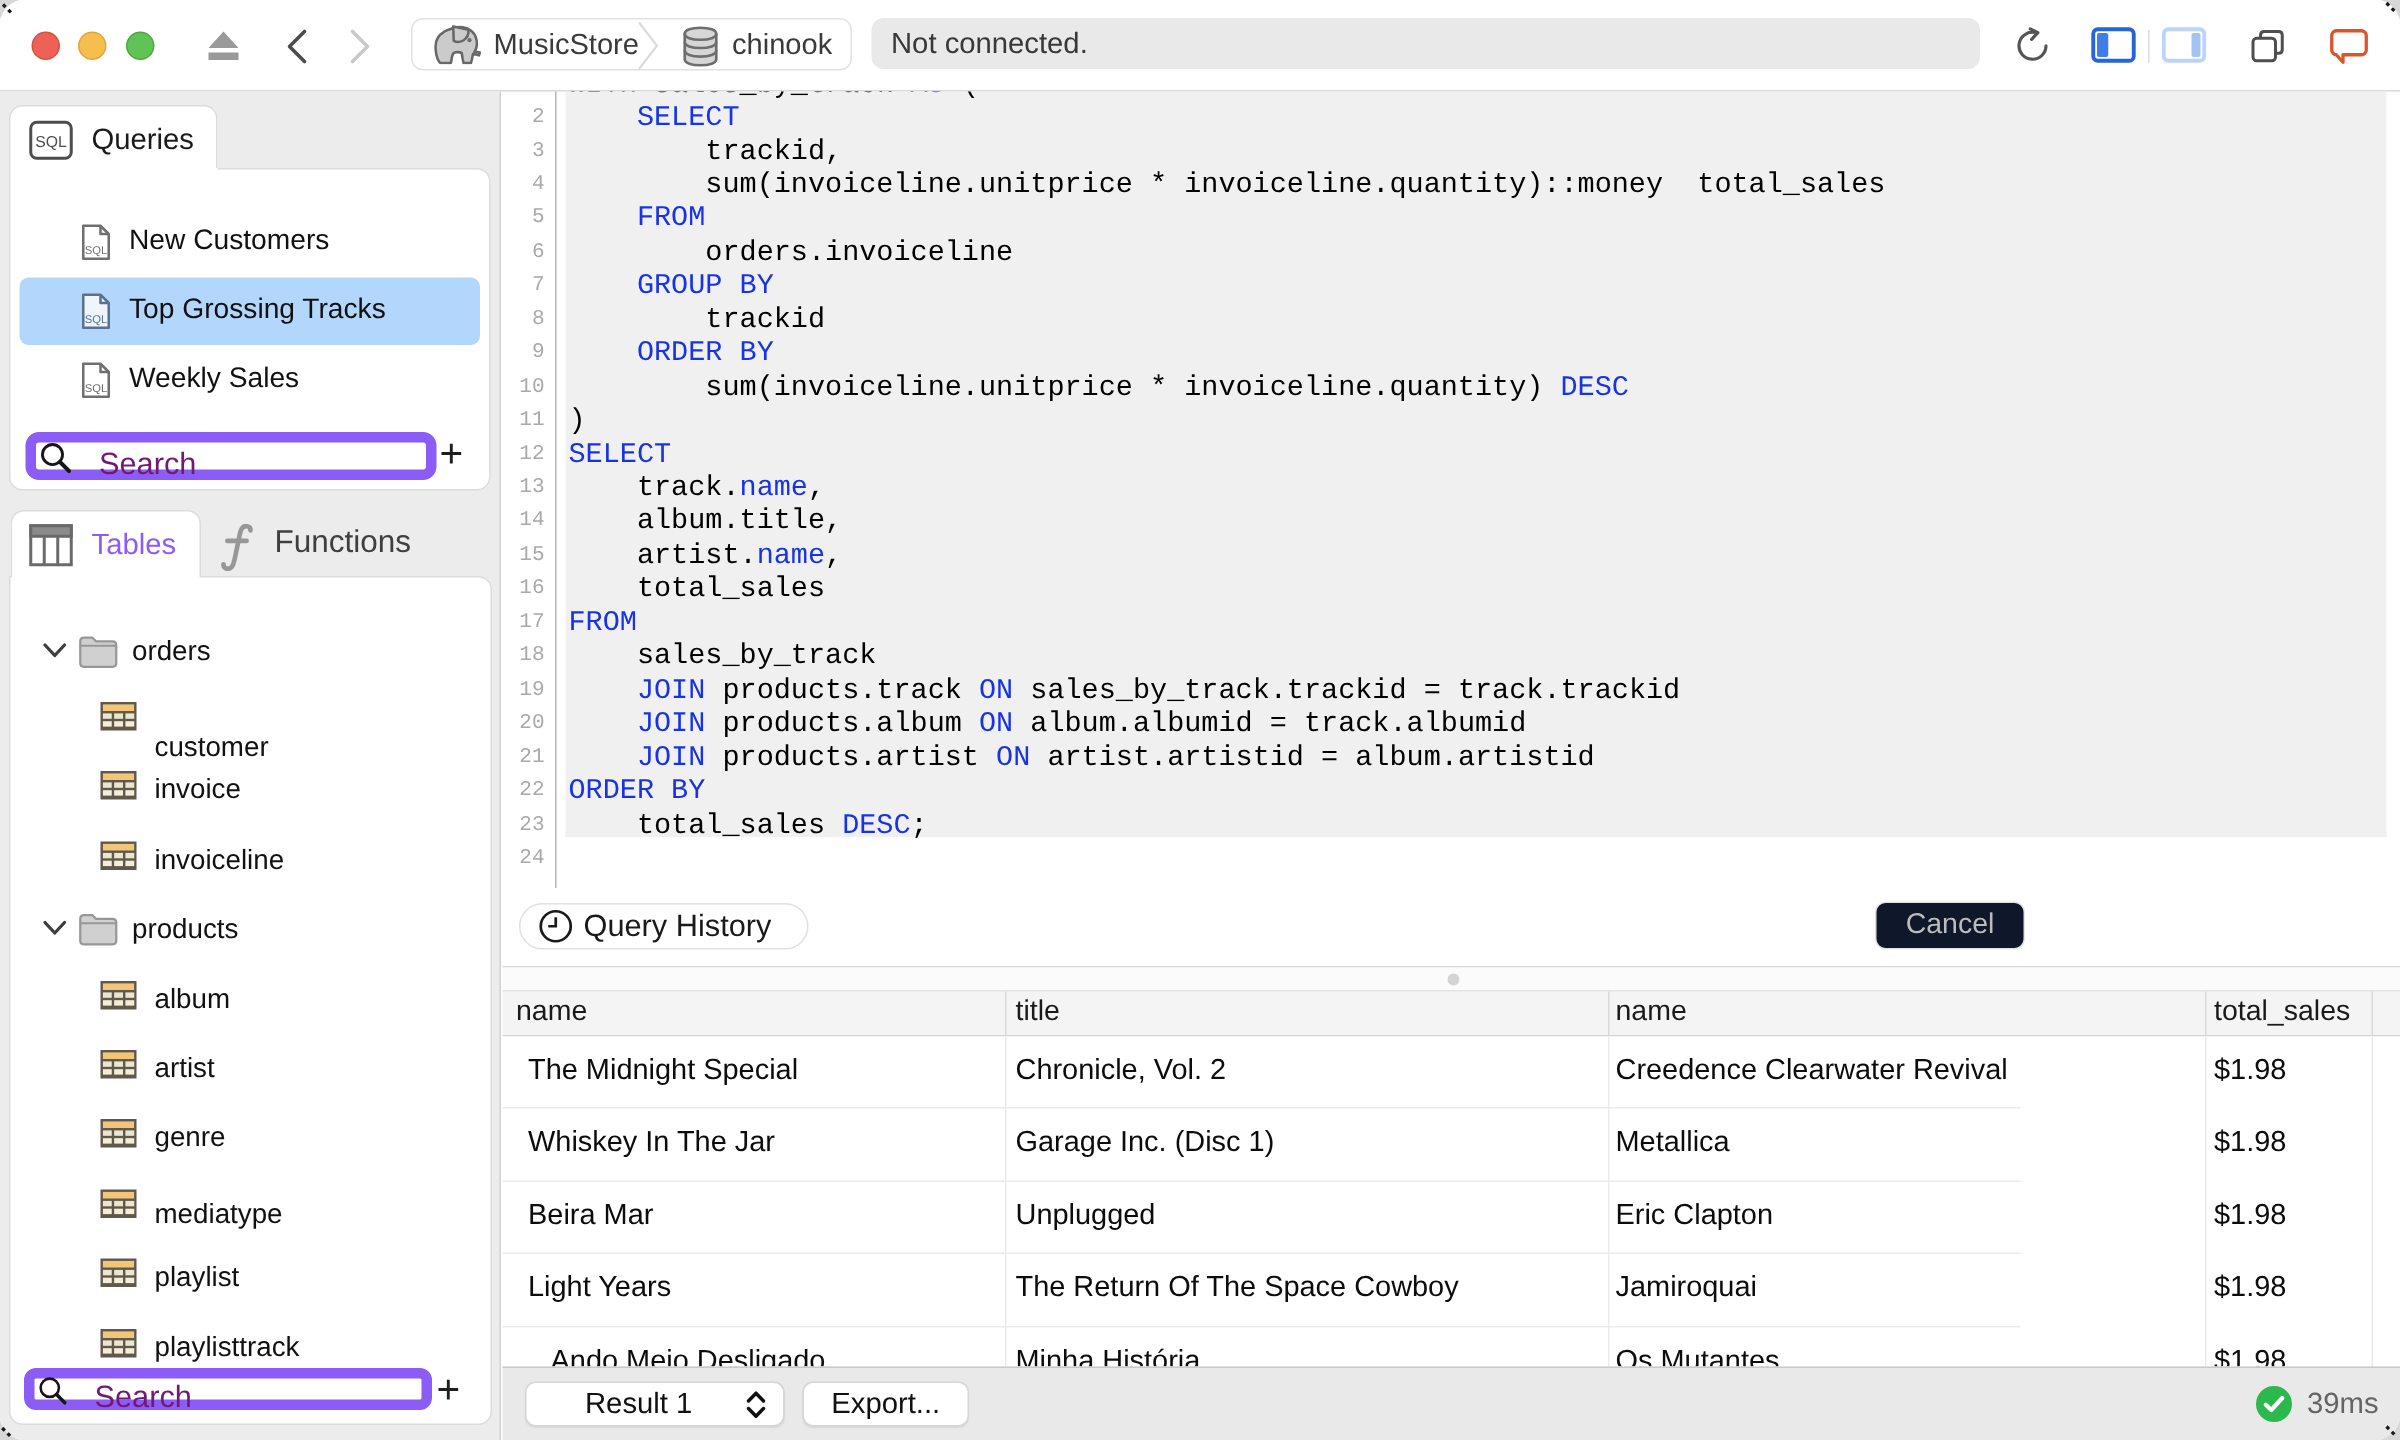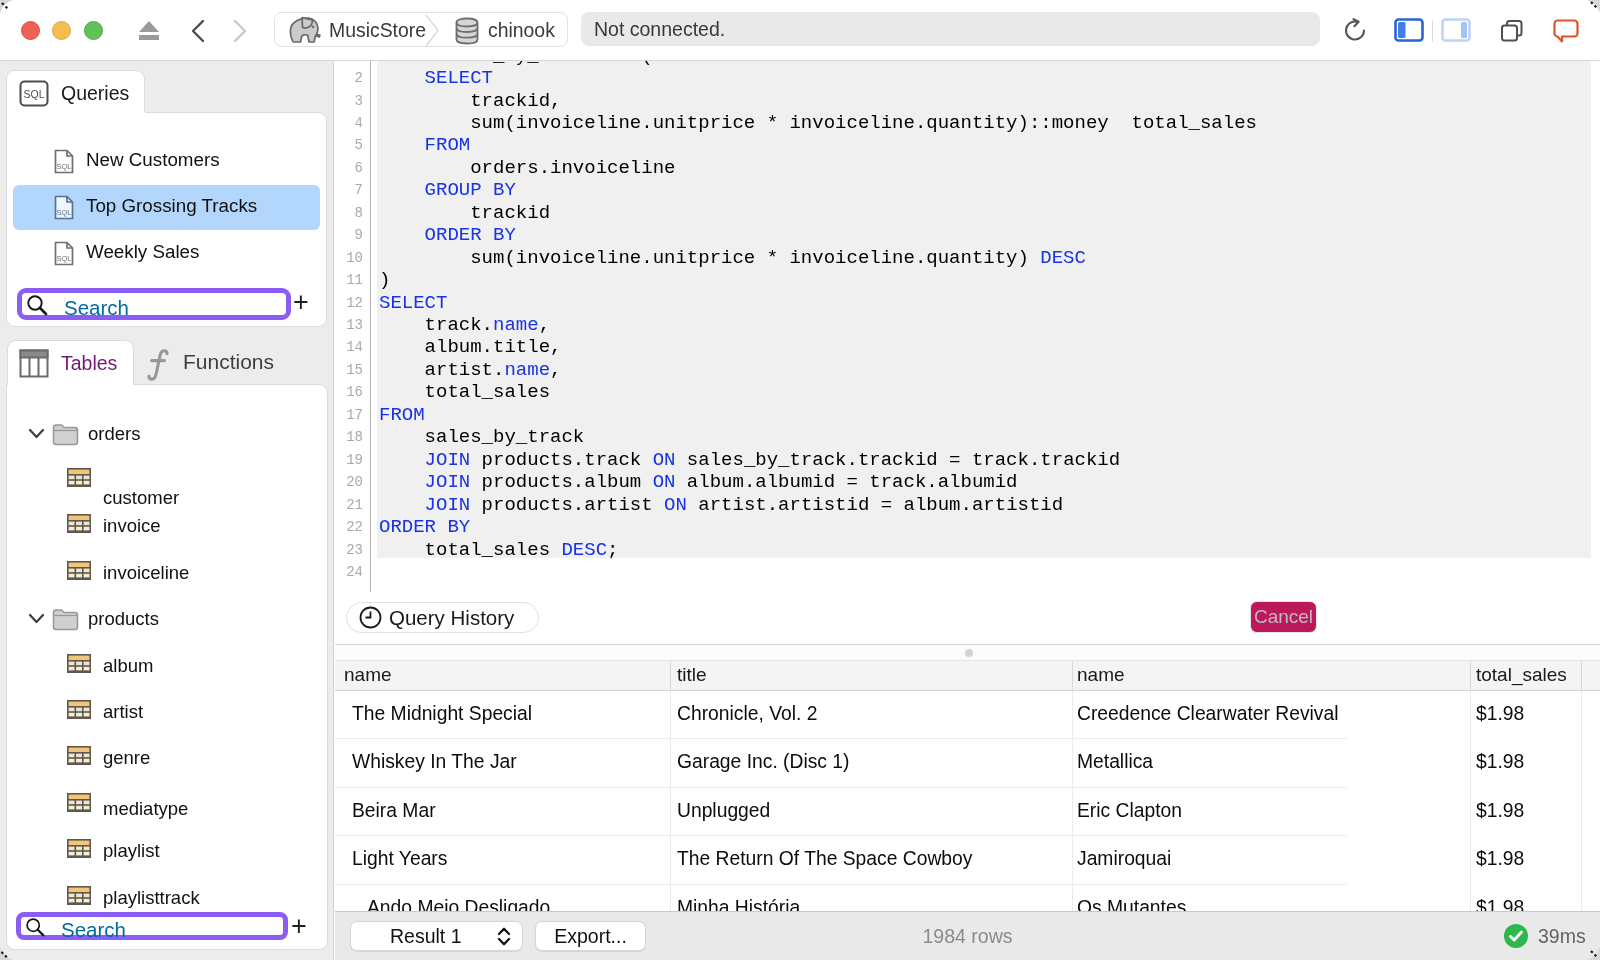--- a/index.html
+++ b/index.html
@@ -10,21 +10,21 @@
 #crumb{position:absolute;left:274px;top:12px;width:294px;height:35px;border:1px solid #e2e2e2;border-radius:8px;background:#fff}
 #notconn{position:absolute;left:581px;top:12px;width:739px;height:34px;background:#e9e9e9;border-radius:8px;color:#383838;font-size:19.5px;line-height:34px;padding-left:13px}
 .crumbtxt{position:absolute;font-size:19.4px;color:#3a3a3a}
 
 #sidebar{position:absolute;left:0;top:61px;width:334px;height:899px;background:#ececec;border-right:1px solid #d2d2d2}
 .panel{position:absolute;background:#fff;border:1px solid #dcdcdc}
 .tab{position:absolute;background:#fff;border:1px solid #dcdcdc;border-bottom:none;border-radius:9px 9px 0 0}
 .qrow{position:absolute;left:13px;width:307px;height:45px;border-radius:6px;font-size:18.8px;color:#111}
 .qrow .txt{position:absolute;left:73px;top:10px}
 .qrow svg{position:absolute;left:41px;top:10px}
-.srch{position:absolute;border:5px solid #8b5cf6;border-radius:9px;background:#fff;font-size:20.5px;color:#0369a1}
+.srch{position:absolute;border:7px solid #8b5cf6;border-radius:9px;background:#fff;font-size:20.5px;color:#701a75}
 .plus{position:absolute;font-size:27px;color:#1e1e1e;font-weight:400}
 .trow{position:absolute;left:0;width:320px;height:46px;font-size:18.5px;color:#111}
 
 #editor{position:absolute;left:335px;top:61px;width:1265px;height:532px;overflow:hidden}
 #gutline{position:absolute;left:370px;top:61px;width:1px;height:531px;background:#b5b5b5}
 #stmtbg{position:absolute;left:377px;top:61px;width:1214px;height:497px;background:#f0f0f1}
 .cl{position:absolute;left:44px;width:1220px;height:23px;font-family:"Liberation Mono",monospace;font-size:19px;line-height:22.45px;white-space:pre;color:#000}
 .ln{position:absolute;left:0;width:28px;height:23px;font-family:"Liberation Mono",monospace;font-size:14px;line-height:22.45px;color:#a9a9a9;text-align:right}
 .kw{color:#1733e3}
 
@@ -156,21 +156,21 @@
 
   <div class="tab" style="left:7px;top:279px;width:127px;height:45px"></div>
   <div class="panel" style="left:6px;top:323px;width:322px;height:566px;border-radius:0 9px 9px 9px"></div>
   <div class="abs" style="left:8px;top:323px;width:125px;height:2px;background:#fff"></div>
   <svg class="abs" style="left:19px;top:288px" width="30" height="29" viewBox="0 0 30 29">
     <rect x="1.5" y="1.5" width="27" height="26" fill="#fff" stroke="#6a6a6a" stroke-width="2"></rect>
     <rect x="1.5" y="1.5" width="27" height="7" fill="#8b8b8b" stroke="#6a6a6a" stroke-width="2"></rect>
     <line x1="10.5" y1="8" x2="10.5" y2="28" stroke="#6a6a6a" stroke-width="2"></line>
     <line x1="19.5" y1="8" x2="19.5" y2="28" stroke="#6a6a6a" stroke-width="2"></line>
   </svg>
-  <div class="abs" style="left:61px;top:291px;font-size:19.5px;color:#701a75">Tables</div>
+  <div class="abs" style="left:61px;top:291px;font-size:19.5px;color:#8b5cf6">Tables</div>
   <svg class="abs" style="left:147px;top:288px" width="23" height="32" viewBox="0 0 23 32">
     <path d="M20 4.6 C20.2 1.2 15.6 0.8 14 3.8 C13.2 5.3 12.8 7.2 12.3 10 L9.8 22 C9.2 24.9 8.8 26.8 8 28.2 C6.3 31.2 1.6 30.6 2 27.2" fill="none" stroke="#979797" stroke-width="3.1" stroke-linecap="round"></path>
     <path d="M4.6 11.6 L17.4 11.6" stroke="#979797" stroke-width="3.1" stroke-linecap="round"></path>
   </svg>
   <div class="abs" style="left:183px;top:289px;font-size:21px;color:#3f3f3f">Functions</div>
 
   <div id="tree">
       <div class="trow" style="top:351.5px">
         <svg class="abs" style="left:28px;top:15px" width="17" height="12" viewBox="0 0 17 12">
           <path d="M2 2 L8.5 9 L15 2" fill="none" stroke="#3e3e3e" stroke-width="2.2" stroke-linecap="round" stroke-linejoin="round"></path>
@@ -372,21 +372,21 @@
       <div class="cl" style="top:499.95000000000005px"></div>
     </div>
   </div>
 
 <div id="btnrow">
   <div class="btn" style="left:11px;top:9px;width:193px;height:31px;border:1px solid #e0e0e0;border-radius:16px;background:#fff;color:#1a1a1a;font-size:20.5px;line-height:29px;padding-left:42px;text-align:left">Query History</div>
   <svg class="abs" style="left:24px;top:13px" width="23" height="23" viewBox="0 0 23 23">
     <circle cx="11.5" cy="11.5" r="10" fill="none" stroke="#1a1a1a" stroke-width="1.8"></circle>
     <path d="M11.5 5.5 L11.5 11.5 L6.5 11.5" fill="none" stroke="#1a1a1a" stroke-width="1.8"></path>
   </svg>
-  <div class="btn" style="left:915px;top:8px;width:67px;height:32px;border:1px solid #e4e4e4;background:#be185d;color:#bcbcbc;font-size:19px;line-height:30px">Cancel</div>
+  <div class="btn" style="left:915px;top:8px;width:100px;height:32px;border:1px solid #e4e4e4;background:#0f172a;color:#bcbcbc;font-size:19px;line-height:30px">Cancel</div>
 </div>
 
 <div id="splitline"></div>
 <div id="splitter">
     <div style="position:absolute;left:630px;top:4px;width:8px;height:8px;border-radius:50%;background:#d4d4d4"></div>
   </div>
 <div id="thead">
   <div class="th" style="left:9px">name</div>
   <div class="th" style="left:342px">title</div>
   <div class="th" style="left:742px">name</div>
@@ -433,21 +433,20 @@
     </div>
   </div>
 
 <div id="statusbar">
   <div class="sbtn" style="left:15px;width:173px;text-align:left;padding-left:39px;line-height:28px">Result 1</div>
   <svg class="abs" style="left:160px;top:15px" width="18" height="19" viewBox="0 0 18 19">
     <path d="M4 7 L9 1.8 L14 7" fill="none" stroke="#111" stroke-width="2.3" stroke-linejoin="round" stroke-linecap="round"></path>
     <path d="M4 12 L9 17.2 L14 12" fill="none" stroke="#111" stroke-width="2.3" stroke-linejoin="round" stroke-linecap="round"></path>
   </svg>
   <div class="sbtn" style="left:200px;width:111px;text-align:center;line-height:28px">Export...</div>
-  <div class="abs" style="left:0;width:1265px;text-align:center;top:13px;font-size:19.5px;color:#8b8b8b">1984 rows</div>
   <svg class="abs" style="left:1168px;top:11px" width="26" height="26" viewBox="0 0 26 26">
     <circle cx="13" cy="13" r="12" fill="#2cb84d"></circle>
     <path d="M7.5 13.5 L11.2 17 L18.5 9" fill="none" stroke="#fff" stroke-width="2.8" stroke-linecap="round" stroke-linejoin="round"></path>
   </svg>
   <div class="abs" style="left:1203px;top:13px;font-size:19.5px;color:#646464">39ms</div>
 </div>
 
 <svg class="abs" style="left:0;top:0;z-index:99" width="15" height="15" viewBox="0 0 15 15">
   <path d="M0 0 L13 0 Q3 3 0 13 Z" fill="#d7d7d7"></path>
   <path d="M2 3 L9 10" stroke="#1a1a1a" stroke-width="2.2" stroke-dasharray="2.4 2.6"></path>

